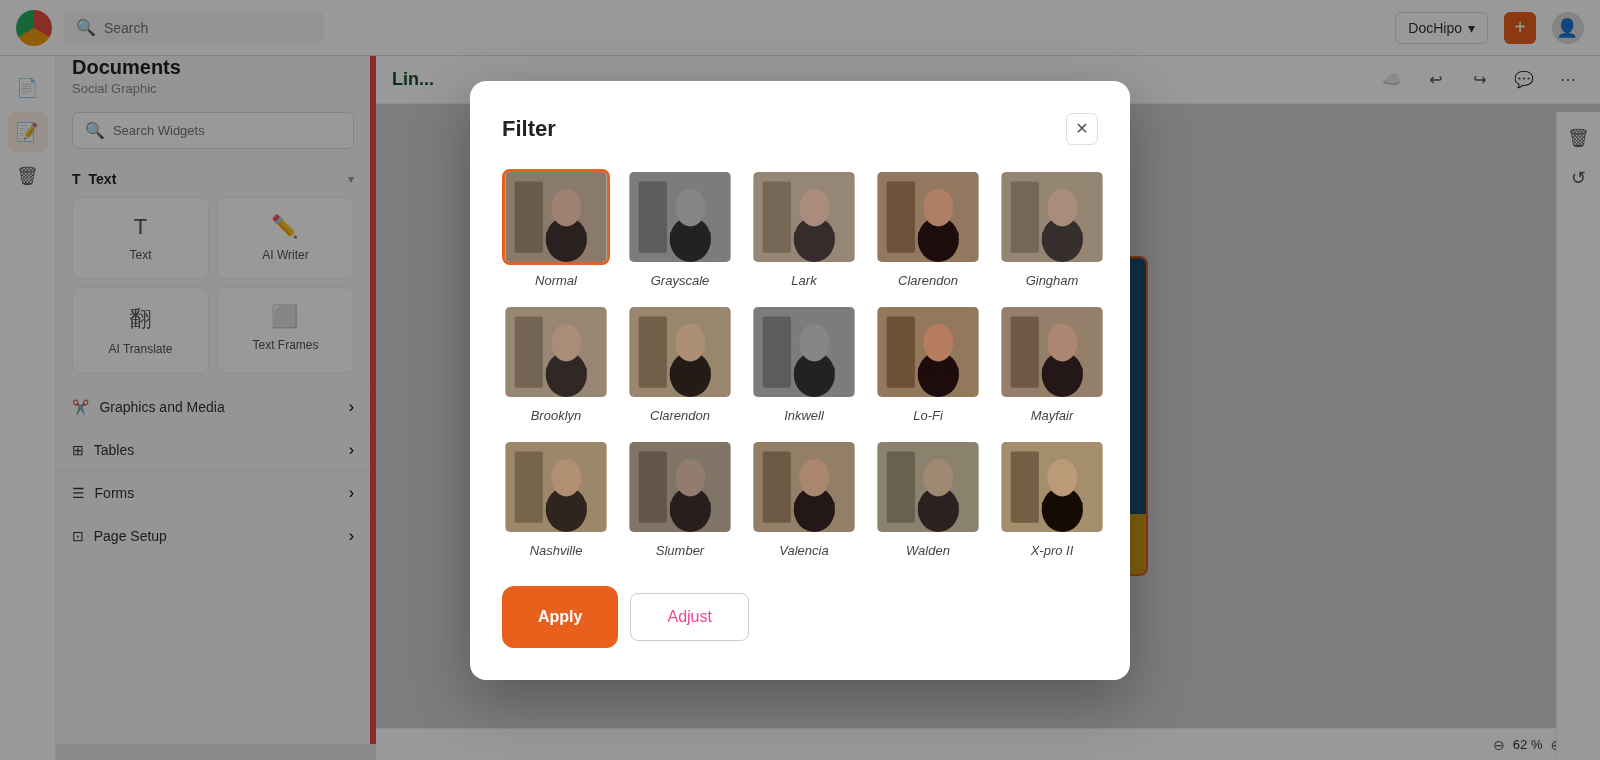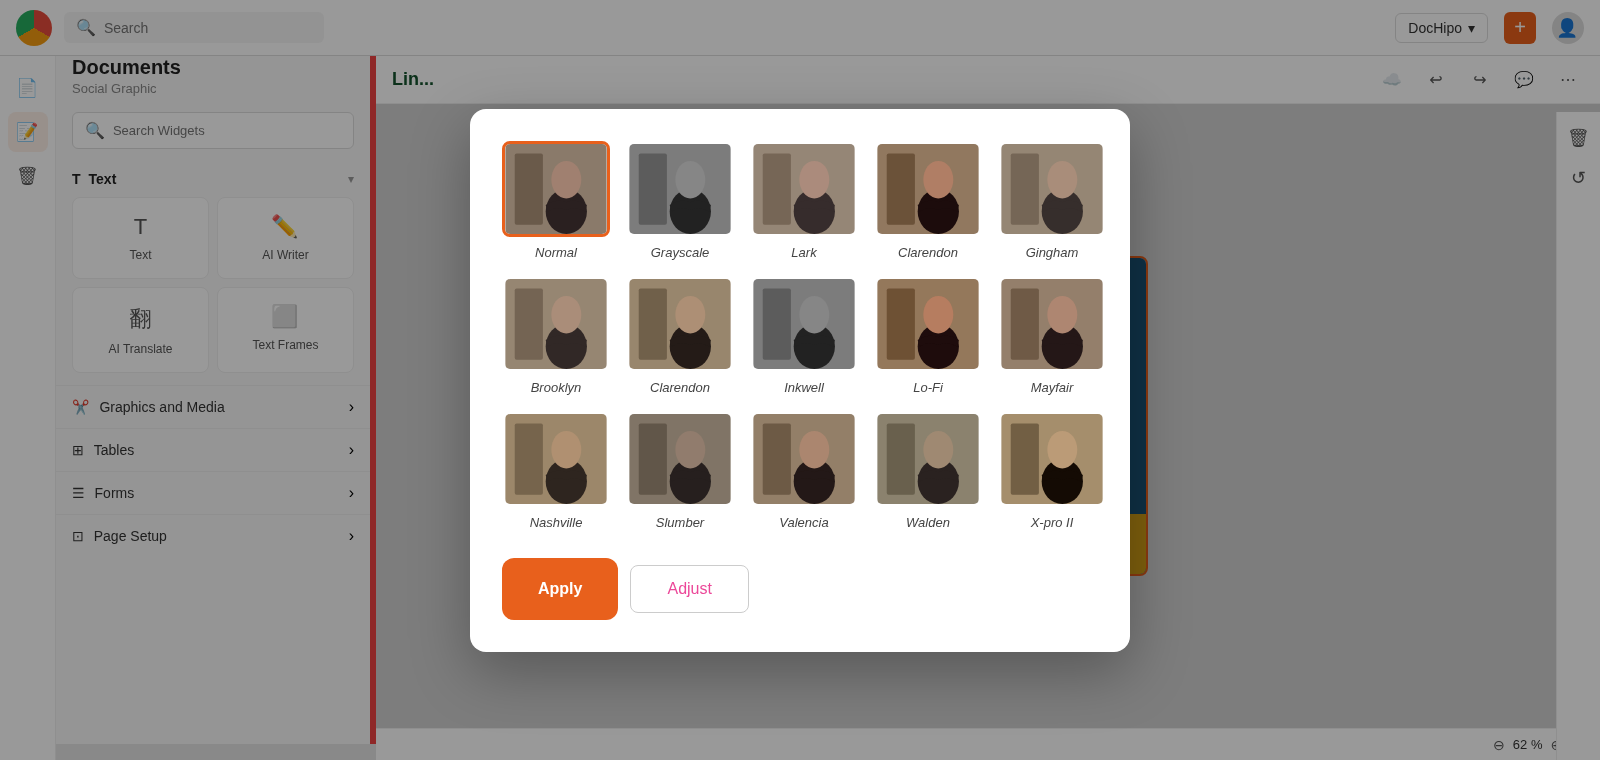--- a/index.html
+++ b/index.html
@@ -19,21 +19,21 @@
     .topbar-search {
       display: flex; align-items: center; gap: 8px;
       background: #f5f5f5; border-radius: 6px; padding: 6px 12px;
       width: 260px;
     }
     .topbar-search input {
       border: none; background: transparent; font-size: 14px; color: #666; outline: none; width: 100%;
     }
     .search-icon-top { color: #999; font-size: 16px; }
     .topbar-spacer { flex: 1; }
-    .topbar-right { display: flex; align-items: center; gap: 16px; }
+    .topbar-right { display: flex; gap: 16px; }
     .dochipo-btn {
       display: flex; align-items: center; gap: 6px;
       background: #fff; border: 1px solid #ddd; border-radius: 6px;
       padding: 6px 12px; font-size: 14px; color: #333; cursor: pointer;
     }
     .add-btn {
       width: 32px; height: 32px; border-radius: 6px;
       background: #e8601c; color: #fff; font-size: 20px;
       display: flex; align-items: center; justify-content: center; cursor: pointer;
     }
@@ -319,20 +319,26 @@
   <div class="zoom-bar">
     <div class="zoom-btn">⊖</div>
     <span class="zoom-value">62 %</span>
     <div class="zoom-btn">⊕</div>
     <div class="zoom-btn">⛶</div>
   </div>
 </div>
 
 <div class="modal-overlay">
   <div class="modal">
+    <div class="modal-header">
+      <span class="modal-title">Filter</span>
+      <div class="modal-close">
+        <span>✕</span>
+      </div>
+    </div>
 
     <div class="filters-grid" id="filters-container">
     <div class="filter-item">
           <div class="filter-thumb selected">
             <svg viewBox="0 0 108 96" width="108" height="96" style="position: absolute; top: 0px; left: 0px;">
               <rect width="108" height="96" fill="#8a7a6a"></rect>
               <rect x="10" y="10" width="30" height="76" fill="#6a5a4a" rx="2"></rect>
               <ellipse cx="65" cy="72" rx="22" ry="24" fill="#2a2020"></ellipse>
               <ellipse cx="65" cy="38" rx="16" ry="20" fill="#a08070"></ellipse>
               <path d="M43 65 Q55 58 65 62 Q75 58 87 65 L85 72 Q75 66 65 70 Q55 66 45 72 Z" fill="#2a2020"></path>

